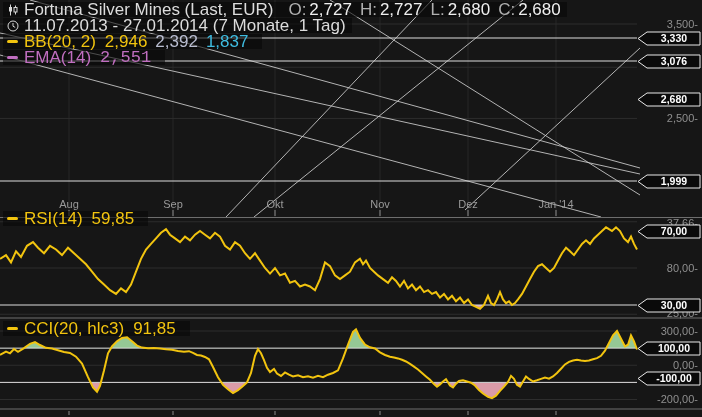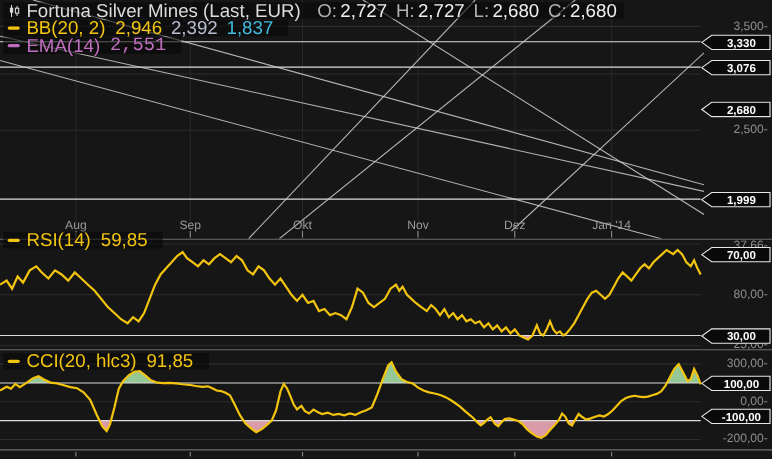--- a/index.html
+++ b/index.html
@@ -417,20 +417,29 @@
       <span class="ohlc-l">O:</span>
       <span class="ohlc-v">2,727</span>
       <span class="ohlc-l">H:</span>
       <span class="ohlc-v">2,727</span>
       <span class="ohlc-l">L:</span>
       <span class="ohlc-v">2,680</span>
       <span class="ohlc-l">C:</span>
       <span class="ohlc-v">2,680</span>
     </div>
     <div class="lrow">
+      <span class="ic">
+        <svg width="12" height="12">
+            <circle cx="6" cy="6" r="5" fill="none" stroke="#d8d8d8"></circle>
+            <path stroke="#d8d8d8" d="M6 3v3.2l2.2 1.2"></path>
+          </svg>
+      </span>
+      <span>11.07.2013 - 27.01.2014 (7 Monate, 1 Tag)</span>
+    </div>
+    <div class="lrow">
       <span class="dash" style="background: rgb(242, 196, 15);"></span>
       <span class="ind-name" style="color: rgb(242, 196, 15);">BB(20, 2)</span>
       <span class="ind-val" style="color: rgb(242, 196, 15);">2,946</span>
       <span class="ind-val" style="color: rgb(185, 189, 208);">2,392</span>
       <span class="ind-val" style="color: rgb(63, 188, 224);">1,837</span>
     </div>
     <div class="lrow">
       <span class="dash" style="background: rgb(192, 110, 192);"></span>
       <span class="ind-name" style="color: rgb(192, 110, 192);">EMA(14)</span>
       <span class="ind-val" style="color: rgb(192, 110, 192); font-family: Liberation Mono, monospace;">2,551</span>

